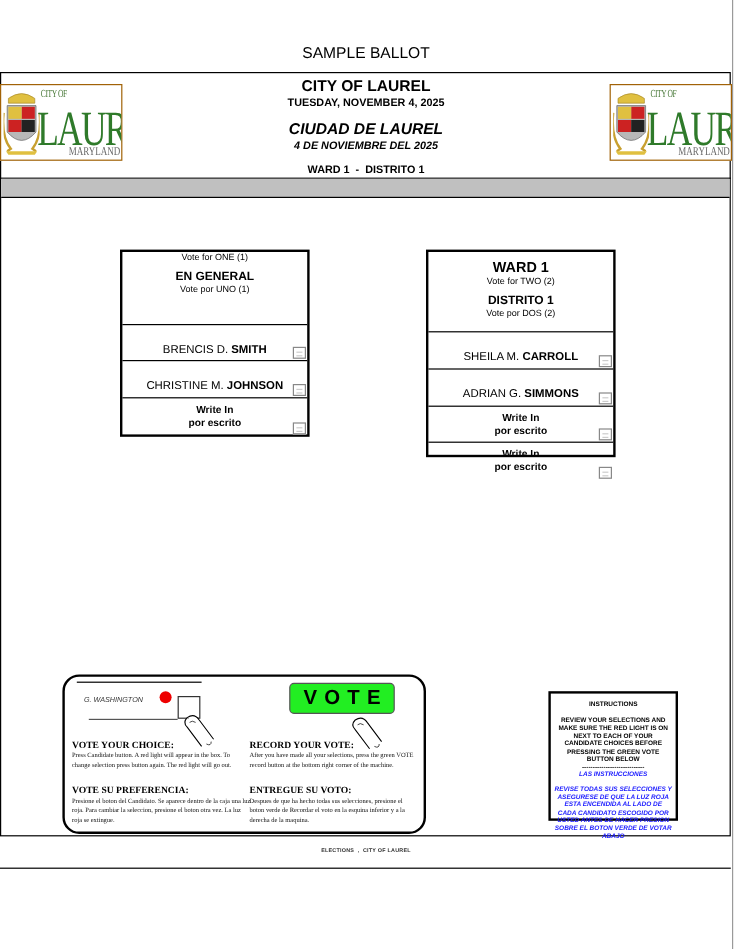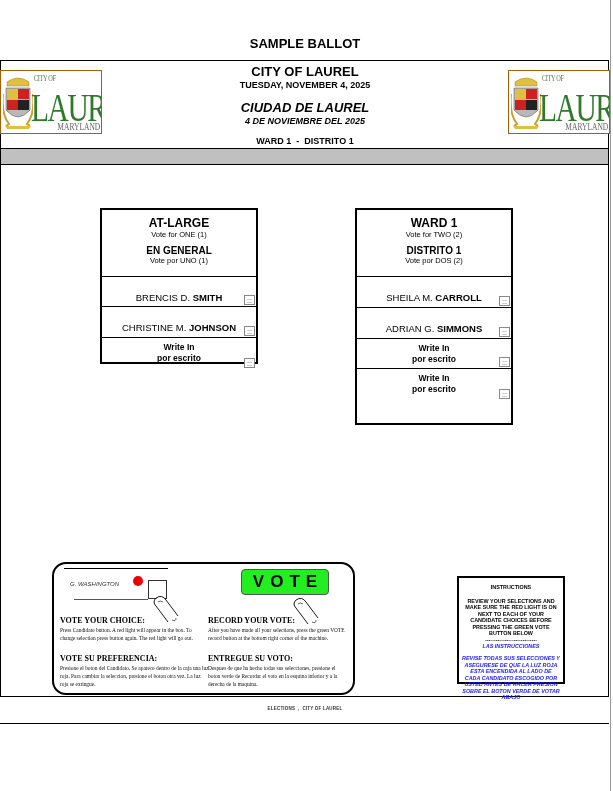--- a/index.html
+++ b/index.html
@@ -1,19 +1,19 @@
 <!DOCTYPE html>
 <html><head>
 <meta charset="utf-8">
 <style>
   html, body { margin:0; padding:0; background:#ffffff; }
   body { width:613px; height:791px; position:relative; overflow:hidden; font-family:"Liberation Sans", sans-serif; color:#000; }
   .abs { position:absolute; }
   #vscroll { position:absolute; left:610px; top:0; width:3px; height:791px; background:#ffffff; border-left:1px solid #9a9a9a; box-sizing:border-box; }
-  #sample-title { left:0; width:610px; top:36px; text-align:center; font-weight:bold; font-size:13px; }
+  #sample-title { left:0; width:610px; top:36px; text-align:center; font-weight:normal; font-size:13px; }
   #frame { left:0; top:60px; width:609px; height:637px; border:1px solid #000; box-sizing:border-box; border-left:1px solid #000; }
   #header-line { left:0; top:148px; width:609px; height:1px; background:#000; }
   #gray-band { left:1px; top:149px; width:607px; height:15px; background:#c0c0c0; border-bottom:1px solid #000; }
   .logo { width:102px; height:64px; border:1px solid #a16207; box-sizing:border-box; background:#fff; overflow:hidden; }
   .logo .crest { position:absolute; left:2px; top:3px; width:30px; height:56px; }
   .logo .cityof { position:absolute; left:33px; top:2px; font-family:"Liberation Serif", serif; font-size:9px; color:#4a7a3a; letter-spacing:-0.5px; transform:scaleX(0.7); transform-origin:left; }
   .logo .laurel { position:absolute; left:30px; top:4px; font-family:"Liberation Serif", serif; font-size:41px; color:#2f7a2a; letter-spacing:-2px; transform:scaleX(0.72); transform-origin:left; line-height:44px; }
   .logo .maryland { position:absolute; right:1px; bottom:1px; font-family:"Liberation Serif", serif; font-size:10px; color:#666; transform:scaleX(0.75); transform-origin:right; }
   .center-head { left:105px; width:400px; text-align:center; font-weight:bold; }
   #city-title { top:64px; font-size:13px; }
@@ -88,41 +88,40 @@
 <div id="city-date" class="abs center-head">TUESDAY, NOVEMBER 4, 2025</div>
 <div id="ciudad-title" class="abs center-head">CIUDAD DE LAUREL</div>
 <div id="ciudad-date" class="abs center-head">4 DE NOVIEMBRE DEL 2025</div>
 <div id="ward-line" class="abs center-head" style="white-space:pre;">WARD 1  -  DISTRITO 1</div>
 
 <div id="header-line" class="abs"></div>
 <div id="gray-band" class="abs"></div>
 
 <div class="abs contest" style="left:100px;top:208px;width:158px;height:156px;">
   <div class="c-head" style="height:60px;">
-    <div class="c-title">AT-LARGE</div>
     <div class="c-vote">Vote for ONE (1)</div>
     <div class="c-title2">EN GENERAL</div>
     <div class="c-vote">Vote por UNO (1)</div>
   </div>
   <div class="cand" style="height:30px;padding-top:10px;">
     <span class="nm"><span>BRENCIS D.</span> <b>SMITH</b></span>
     <span class="checkbox"></span>
   </div>
   <div class="cand" style="height:31px;padding-top:10px;">
     <span class="nm"><span>CHRISTINE M.</span> <b>JOHNSON</b></span>
     <span class="checkbox"></span>
   </div>
   <div class="cand" style="height:31px;padding-top:4px;">
     <div class="wi">Write In</div>
     <div class="wi">por escrito</div>
     <span class="checkbox"></span>
   </div>
 </div>
 
-<div class="abs contest" style="left:355px;top:208px;width:158px;height:217px;">
+<div class="abs contest" style="left:355px;top:208px;width:158px;height:173px;">
   <div class="c-head" style="height:60px;">
     <div class="c-title">WARD 1</div>
     <div class="c-vote">Vote for TWO (2)</div>
     <div class="c-title2">DISTRITO 1</div>
     <div class="c-vote">Vote por DOS (2)</div>
   </div>
   <div class="cand" style="height:31px;padding-top:10px;">
     <span class="nm"><span>SHEILA M.</span> <b>CARROLL</b></span>
     <span class="checkbox"></span>
   </div>

